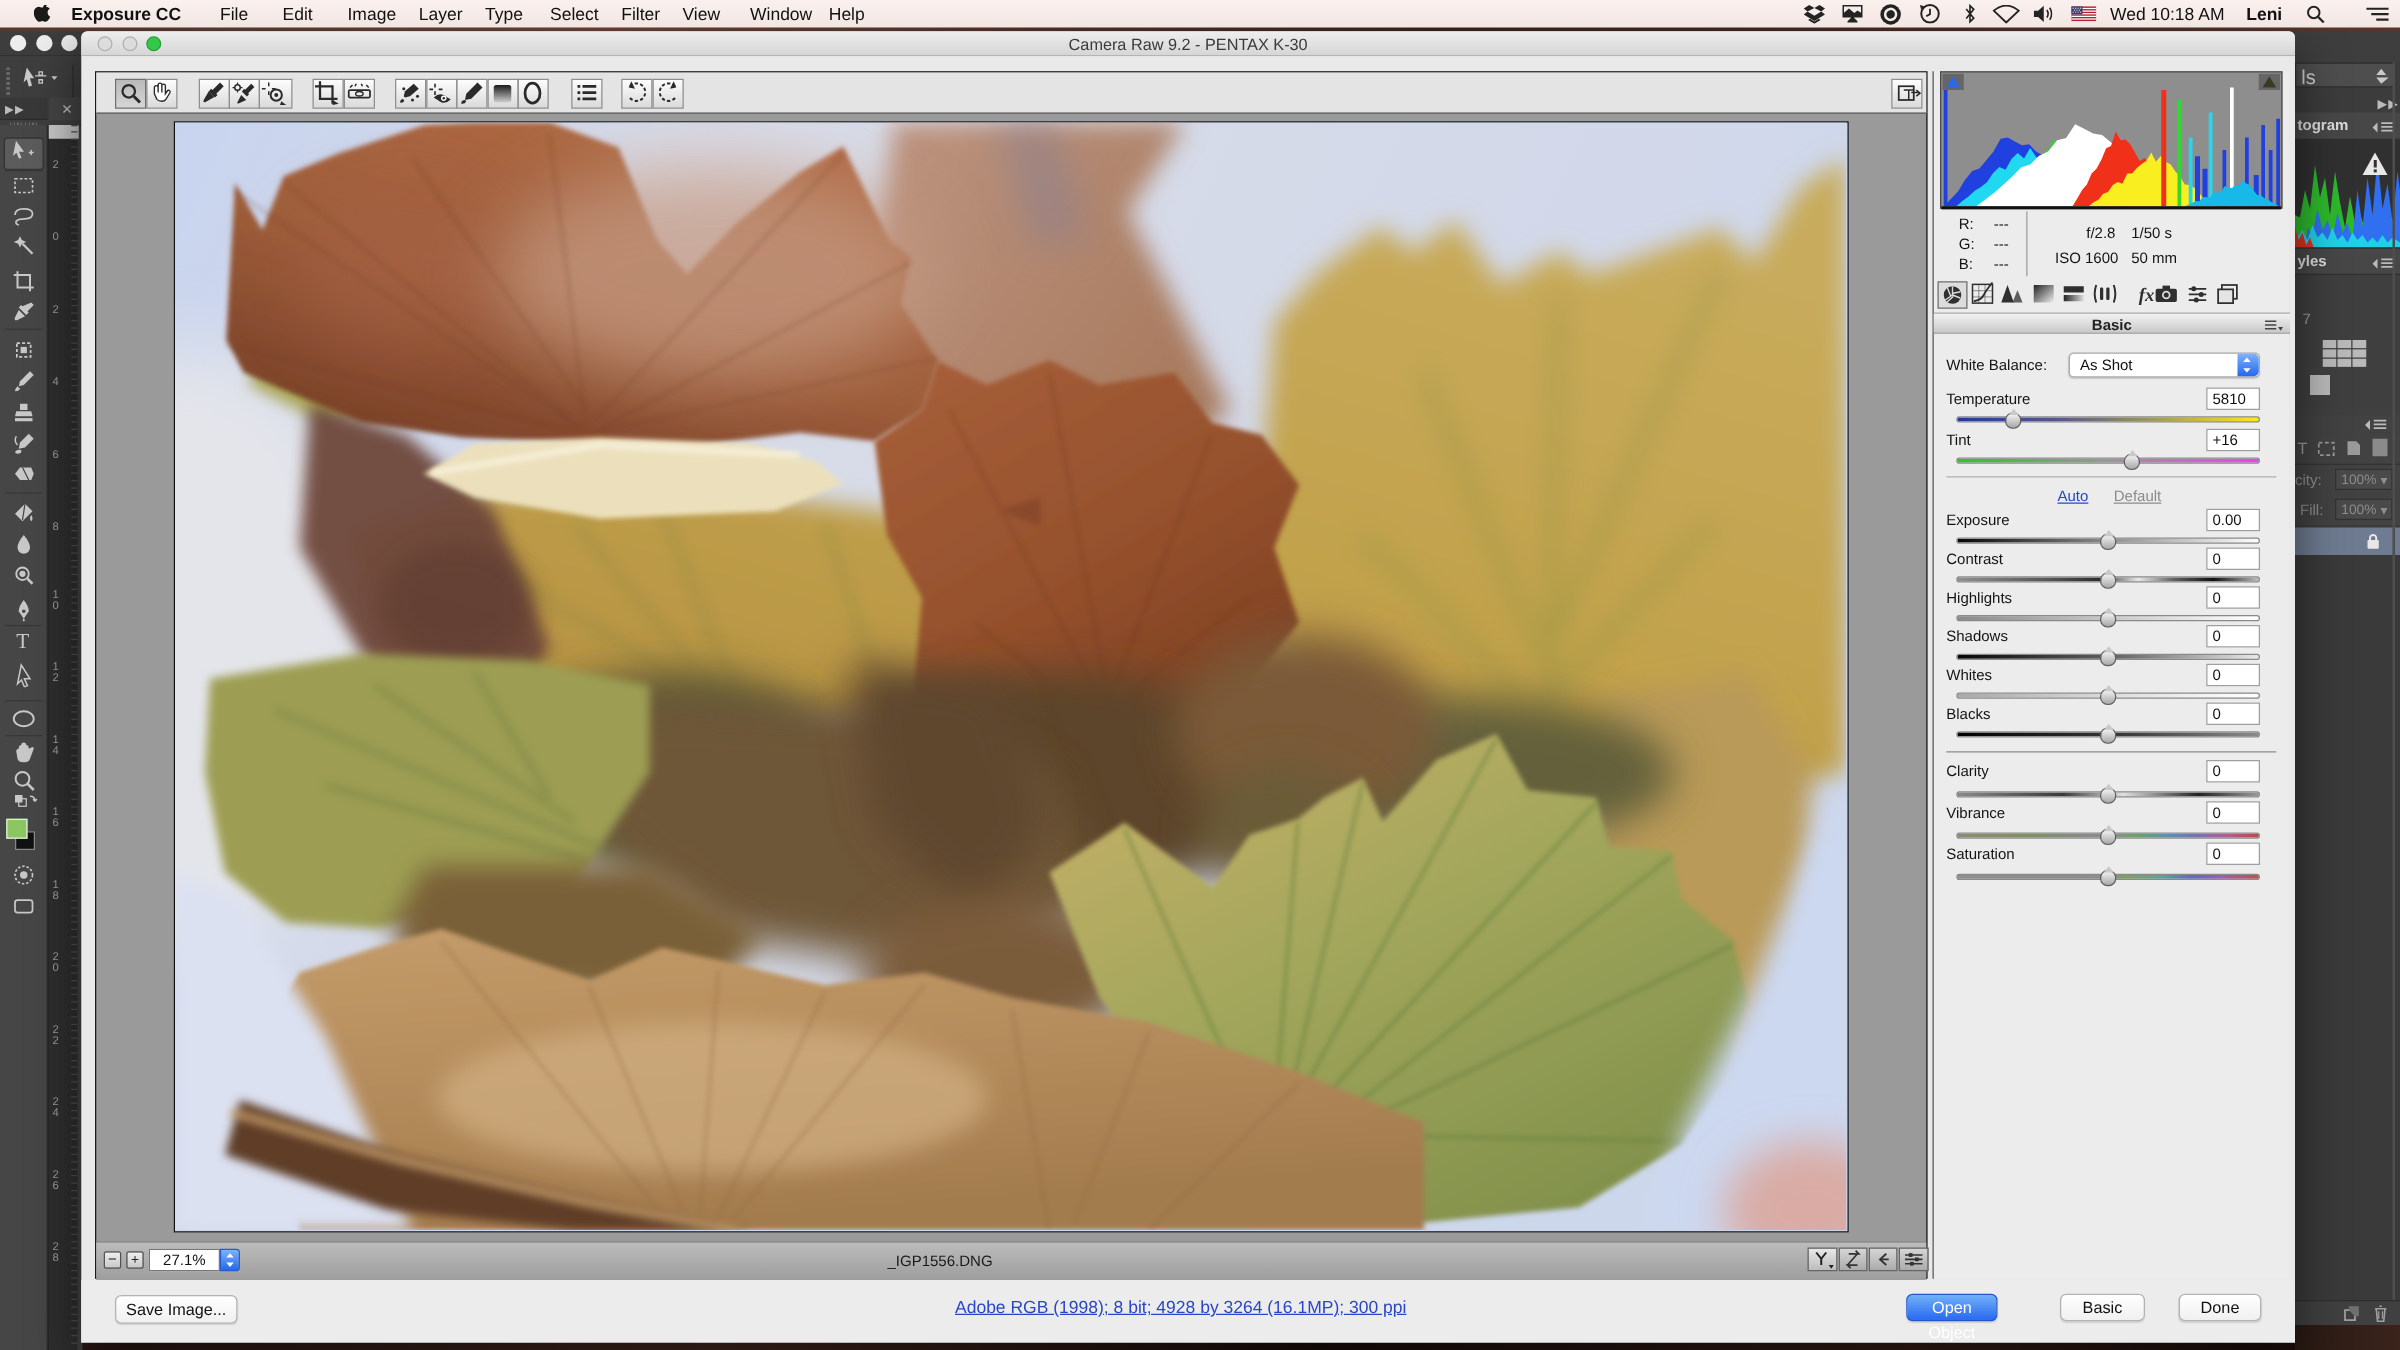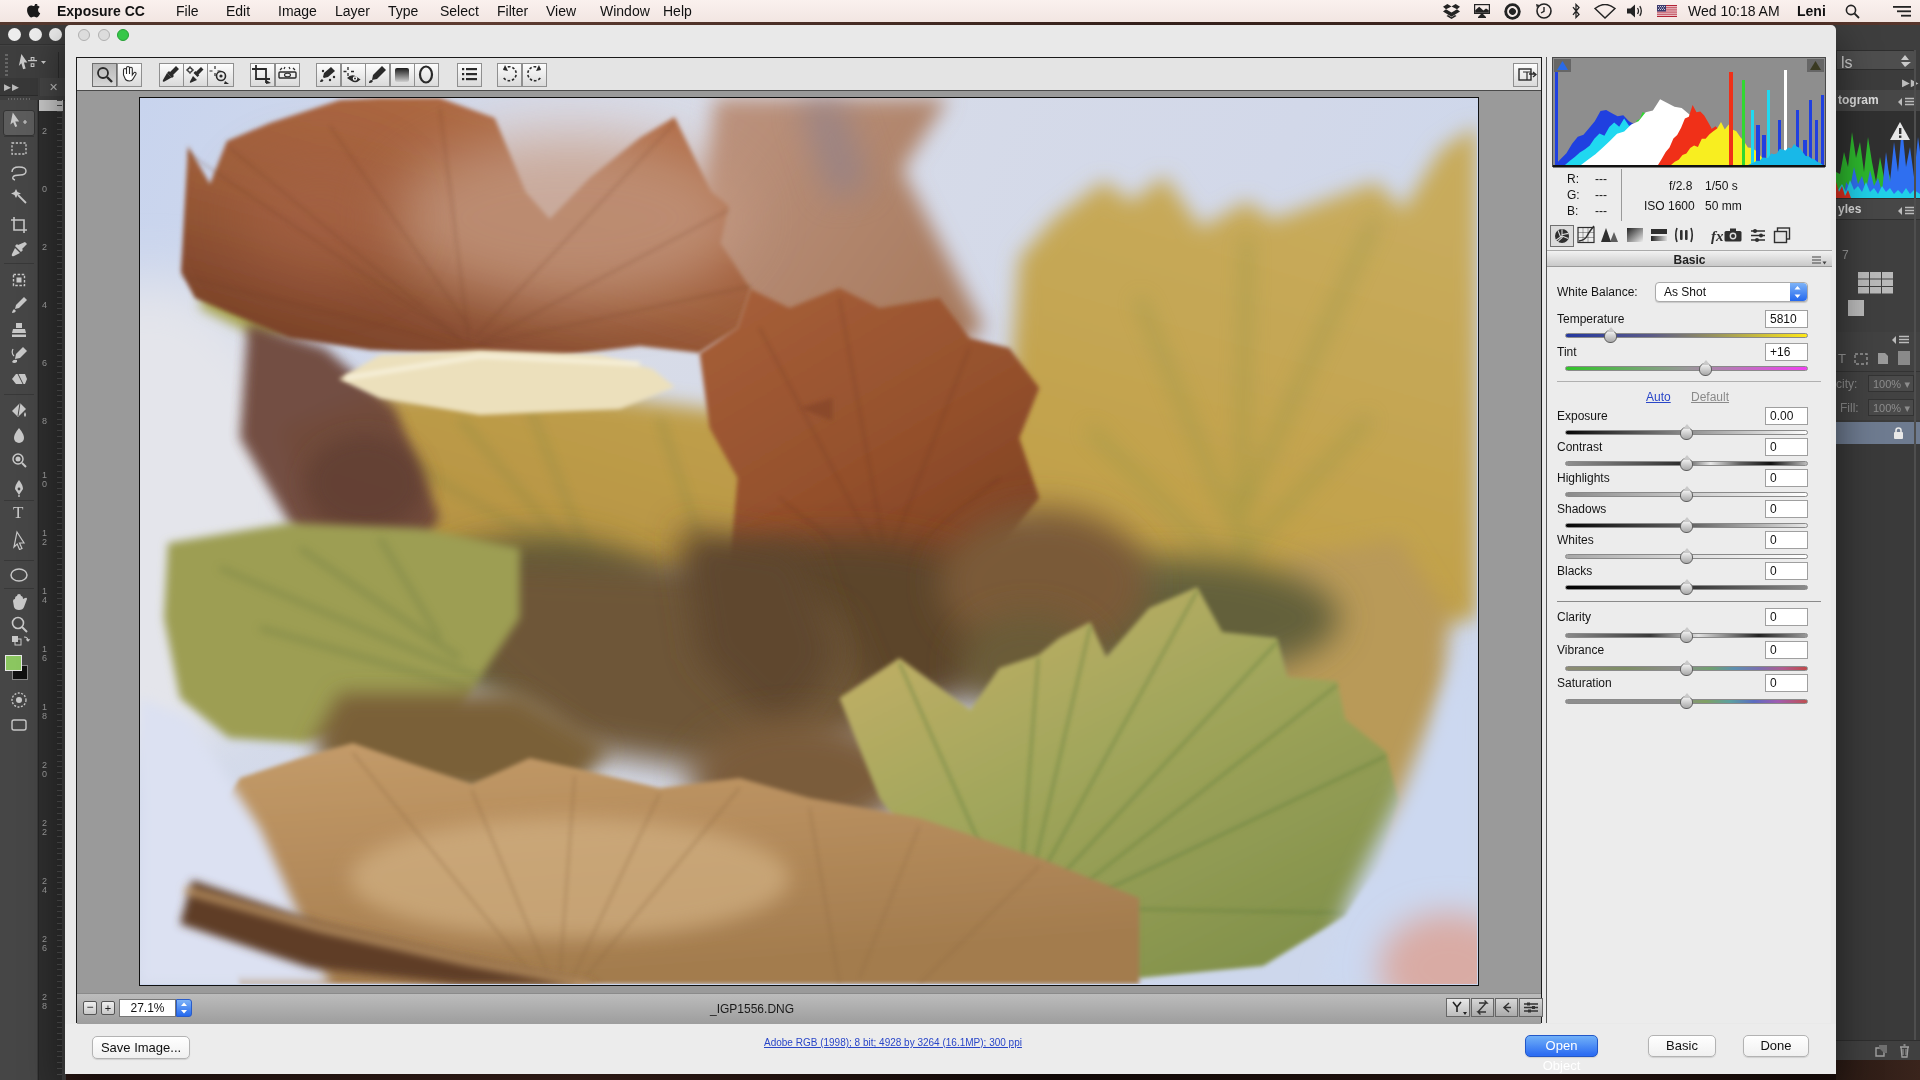--- a/index.html
+++ b/index.html
@@ -578,20 +578,23 @@
       </svg>
     <svg class="abs" style="left:1893px;top:6px" width="18" height="11" viewBox="0 0 18 11">
         <g fill="#232323">
           <rect x="0" y="0" width="18" height="1.8"></rect>
           <rect x="4" y="4.4" width="14" height="1.8"></rect>
           <rect x="8" y="8.8" width="10" height="1.8"></rect>
         </g>
       </svg>
   </div>
   <div id="dialog" class="abs">
+    <div id="dtitle">
+        <div class="txt">Camera Raw 9.2  -  PENTAX K-30</div>
+      </div>
     <div class="tl gray" style="left:13px;"></div>
     <div class="tl gray" style="left:33px;"></div>
     <div class="tl green" style="left:52px;"></div>
     <div id="frame">
       <div id="tstrip">
         <div class="tbtn sel" style="left:15px;width:25px">
             <svg width="23" height="21" viewBox="0 0 23 21">
               <circle cx="10" cy="9" r="5" fill="none" stroke="#2a2a2a" stroke-width="1.8"></circle>
               <path d="M14 13l5 5" stroke="#2a2a2a" stroke-width="2.4"></path>
             </svg>
@@ -1079,20 +1082,20 @@
       <div class="valbox" style="left:218px;top:584px">0</div>
       <div class="track" style="top:609px;background:linear-gradient(90deg,#8c8c74,#7e8e66 25%,#8c8c8c 47%,#6fa06f 60%,#5c8fb0 70%,#7a6fb0 80%,#b05c8f 90%,#c04848)"></div>
       <div class="thumb" style="left:132.5px;top:606px"></div>
       <div class="lbl" style="left:10px;top:619px">Saturation</div>
       <div class="valbox" style="left:218px;top:617px">0</div>
       <div class="track" style="top:642px;background:linear-gradient(90deg,#8e8e8e,#8c8c8c 45%,#7fa063 58%,#5ca0a0 68%,#5c6cc0 78%,#a05cb0 88%,#c05050)"></div>
       <div class="thumb" style="left:132.5px;top:639px"></div>
     </div>
     <div id="bottombar">
       <div class="mbtn" style="left:27px;top:12px;width:98px">Save Image...</div>
-      <div class="abs" style="left:699px;top:13px;font-size:10px;color:#2946c8;text-decoration:underline">Adobe RGB (1998); 8 bit; 4928 by 3264 (16.1MP); 300 ppi</div>
+      <div class="abs" style="left:699px;top:13px;font-size:14px;color:#2946c8;text-decoration:underline">Adobe RGB (1998); 8 bit; 4928 by 3264 (16.1MP); 300 ppi</div>
       <div class="mbtn blue" style="left:1460px;top:11px;width:73px;height:22px;line-height:20px">Open Object</div>
       <div class="mbtn" style="left:1583px;top:11px;width:68px;height:22px;line-height:20px">Basic</div>
       <div class="mbtn" style="left:1678px;top:11px;width:66px;height:22px;line-height:20px">Done</div>
     </div>
   </div>
 
 </div>
 
 </body></html>

